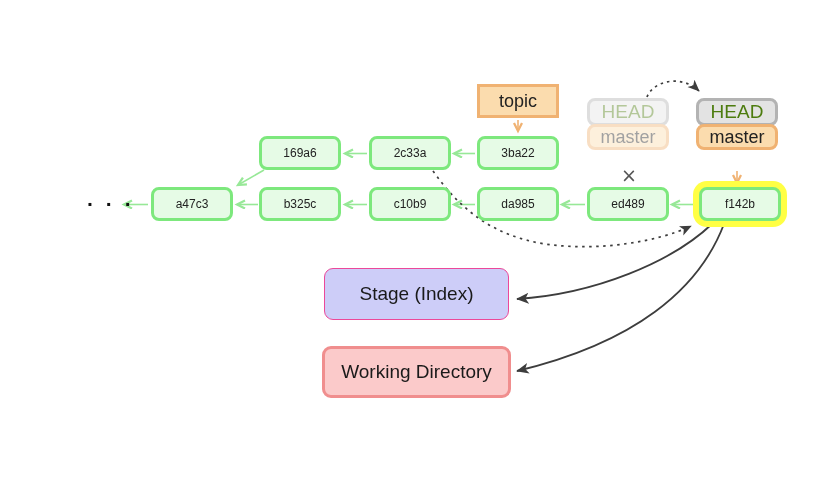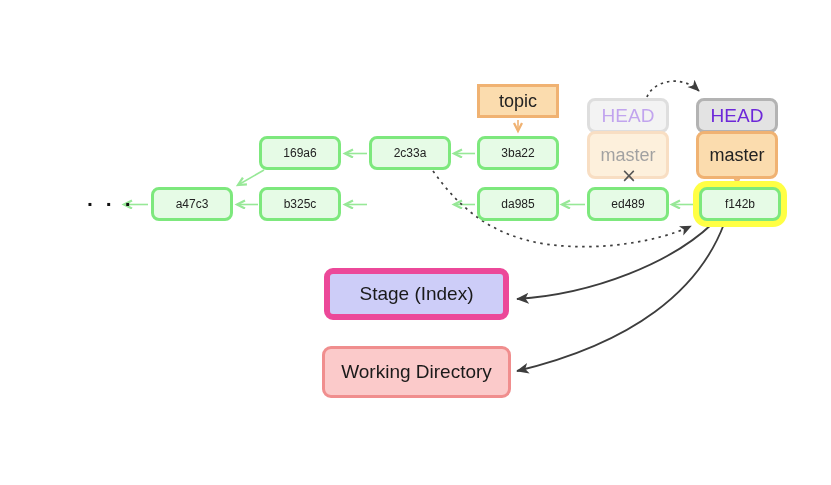--- a/index.html
+++ b/index.html
@@ -20,48 +20,48 @@
     font-size:12px;color:#222;
   }
   .commit.highlight{box-shadow:0 0 0 6px #ffff44, 2px 2px 2px 2px #ffff44;}
   .reftag{
     position:absolute;width:82px;height:34px;box-sizing:border-box;
     background:#fbdcae;border:3px solid #f0b272;border-radius:0;
     display:flex;align-items:center;justify-content:center;
     font-size:18px;color:#222;
   }
   .headbox{
-    width:82px;height:35px;box-sizing:border-box;
+    width:82px;height:28px;box-sizing:border-box;
     background:#e3e3e3;border:3px solid #b3b3b3;border-radius:8px;
     display:flex;align-items:center;justify-content:center;
-    font-size:19px;color:#6d28d9;
+    font-size:19px;color:#4d7c0f;
   }
   .masterbox{
-    width:82px;height:48px;box-sizing:border-box;margin-top:-2px;
+    width:82px;height:26px;box-sizing:border-box;margin-top:-2px;
     background:#fbdcae;border:3px solid #f0b272;border-radius:8px;
     display:flex;align-items:center;justify-content:center;
     font-size:18px;color:#222;
   }
   .refstack{position:absolute;display:flex;flex-direction:column;}
   .refstack.faded{opacity:0.42;}
   .cross{
     position:absolute;font-size:19px;color:#555;line-height:1;
     font-family:"DejaVu Sans",sans-serif;
   }
   .ellipsis{
     position:absolute;font-size:21px;font-weight:bold;color:#111;
     letter-spacing:3px;line-height:1;
   }
   .areabox{
     position:absolute;box-sizing:border-box;border-radius:9px;
     display:flex;align-items:center;justify-content:center;
     font-size:19px;color:#1a1a1a;
   }
   .stage{left:324px;top:268px;width:185px;height:52px;
-    background:#cdcdf8;border:6px solid #ec4899;}
+    background:#cdcdf8;border:1px solid #ec4899;}
   .working{left:322px;top:346px;width:189px;height:52px;
     background:#fbcaca;border:3px solid #f08e8e;}
 </style>
 </head>
 <body>
 
 <div id="canvas">
 
 
   <svg id="arrows" viewBox="0 0 831 485" xmlns="http://www.w3.org/2000/svg">
@@ -95,20 +95,21 @@
     <path d="M433 171 C 462 212, 495 236, 545 244 C 600 252, 660 241, 691 226" stroke="#3d3d3d" stroke-width="1.7" stroke-dasharray="2.5 4.5" fill="none" marker-end="url(#mDark)"></path>
 
     <path d="M712 224 C 672 262, 595 294, 517 299" stroke="#3d3d3d" stroke-width="1.8" fill="none" marker-end="url(#mDark)"></path>
     <path d="M724 224 C 699 290, 634 343, 517 371" stroke="#3d3d3d" stroke-width="1.8" fill="none" marker-end="url(#mDark)"></path>
   </svg>
 
   <span class="ellipsis" style="left:87px;top:193px;">· · ·</span>
 
   <div class="commit" style="left:151px;top:187px;">a47c3</div>
   <div class="commit" style="left:259px;top:187px;">b325c</div>
+  <div class="commit" style="left:369px;top:187px;">c10b9</div>
   <div class="commit" style="left:477px;top:187px;">da985</div>
   <div class="commit" style="left:587px;top:187px;">ed489</div>
   <div class="commit highlight" style="left:699px;top:187px;">f142b</div>
 
   <div class="commit" style="left:259px;top:136px;">169a6</div>
   <div class="commit" style="left:369px;top:136px;">2c33a</div>
   <div class="commit" style="left:477px;top:136px;">3ba22</div>
 
   <div class="reftag" style="left:477px;top:84px;">topic</div>
 

